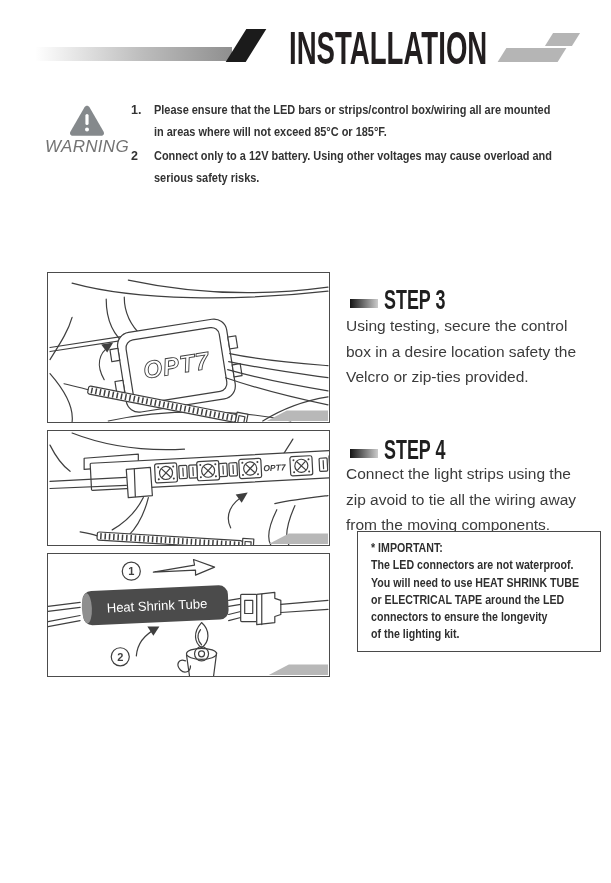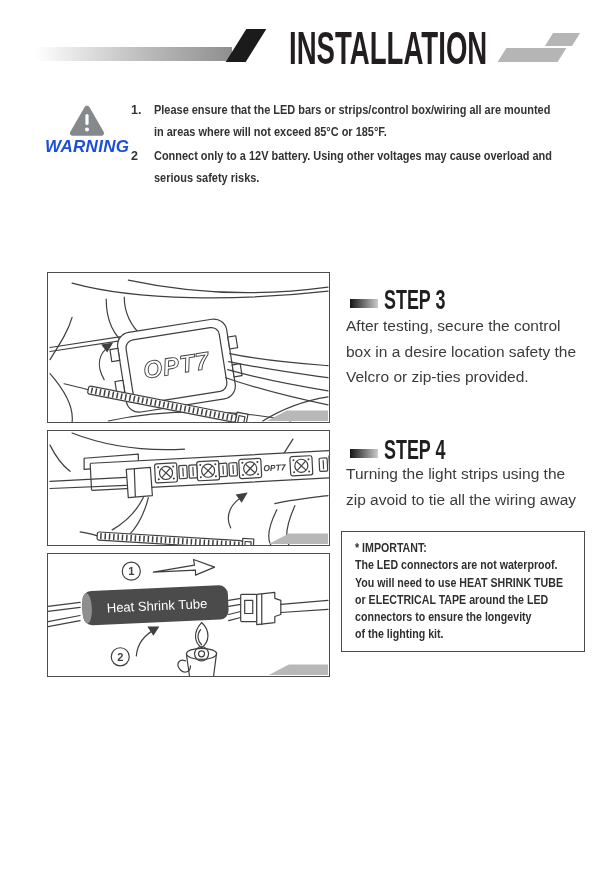--- a/index.html
+++ b/index.html
@@ -13,22 +13,22 @@
   .hdr-grad { left:35px; top:47px; width:197px; height:14px;
     background:linear-gradient(to right, rgba(170,170,170,0), #bcbcbc 55%, #8f8f8f 100%); }
   .hdr-slash { left:236px; top:29px; width:20px; height:33px; background:#1b1b1b; transform:skewX(-32deg); }
   .hdr-title { left:289px; top:26px; font-size:46px; font-weight:bold; color:#221e1f;
     line-height:44px; white-space:pre; transform:scaleX(0.60); transform-origin:0 0; }
   .hdr-shape-sm { left:549px; top:33px; width:27px; height:13px; background:#b5b5b5; transform:skewX(-32deg); }
   .hdr-shape-lg { left:502px; top:48px; width:60px; height:14px; background:#b5b5b5; transform:skewX(-32deg); }
 
   
   .warn-icon { left:68px; top:104px; }
-  .warn-label { left:45px; top:137px; font-size:17px; font-weight:bold; font-style:italic;
-    color:#1d4ed8; letter-spacing:0.3px; }
+  .warn-label { left:45px; top:137px; font-size:17px; font-weight:normal; font-style:italic;
+    color:#737373; letter-spacing:0.3px; }
   .warn-list { left:131px; top:99px; display:flex; flex-direction:column; gap:2px; }
   .warn-item { display:flex; }
   .warn-num { width:23px; flex:none; font-size:12.5px; font-weight:bold; color:#333; line-height:22px; }
   .warn-line { font-size:12.6px; font-weight:600; color:#333; line-height:22px;
     white-space:pre; transform:scaleX(0.87); transform-origin:0 0; }
 
   
   .imp-banner { left:46px; top:210px; width:536px; height:57px; }
   .imp-blackslash { position:absolute; left:14px; top:4px; width:20px; height:48px;
     background:#1c1c1c; transform:skewX(-20deg); }
@@ -71,21 +71,21 @@
   .step-dash { width:28px; height:9px; background:linear-gradient(to right,#141414,#cccccc); }
   #dash3 { left:350px; top:299px; } #dash4 { left:350px; top:449px; }
   .step-heading { font-size:28px; font-weight:bold; color:#1f1f1f; line-height:26px;
     white-space:pre; transform:scaleX(0.64); transform-origin:0 0; }
   #head3 { left:384px; top:287px; } #head4 { left:384px; top:437px; }
   .step-body { }
   #body3 { left:346px; top:313px; } #body4 { left:346px; top:461px; }
   .step-line { font-size:15.5px; color:#3b3b3b; line-height:25.5px; white-space:pre; }
 
   
-  .note-box { left:341px; top:531px; width:244px; height:121px; border:1.6px solid #4a4a4a;
+  .note-box { left:357px; top:531px; width:244px; height:121px; border:1.6px solid #4a4a4a;
     box-sizing:border-box; padding:8px 14px 0 13px; background:#fff; }
   .note-line { font-size:12.5px; font-weight:bold; color:#2f2f2f; line-height:17.3px;
     white-space:pre; transform:scaleX(0.85); transform-origin:0 0; }
 
   
   .footer-logo { left:0; right:0; top:841px; text-align:center; }
   .logo-text { display:inline-block; font-size:25px; font-weight:bold; font-style:italic;
     color:#7c7c7c; letter-spacing:1px; transform:skewX(-8deg) scaleX(0.95); }
   .logo-mark { display:inline-block; width:3px; height:3px; background:#7c7c7c;
     vertical-align:top; margin:3px 0 0 2px; }
@@ -279,30 +279,31 @@
         <path class="ln" d="M138,100 L141,121 M168,98 L165,121"></path>
         <path class="ln" d="M137,106 C130,103 127,110 132,115 C136,119 142,117 142,111"></path>
       </g>
       <polygon class="wedge" points="220,120 240,109.5 279,109.5 279,120"></polygon>
     </svg>
   </div>
 
   <div id="dash3" class="abs step-dash"></div>
   <div id="head3" class="abs step-heading">STEP 3</div>
   <div id="body3" class="abs step-body">
-    <div class="step-line">After testing, secure the control</div>
+    <div class="step-line">Using testing, secure the control</div>
     <div class="step-line">box in a desire location safety the</div>
     <div class="step-line">Velcro or zip-ties provided.</div>
   </div>
 
   <div id="dash4" class="abs step-dash"></div>
   <div id="head4" class="abs step-heading">STEP 4</div>
   <div id="body4" class="abs step-body">
-    <div class="step-line">Turning the light strips using the</div>
+    <div class="step-line">Connect the light strips using the</div>
     <div class="step-line">zip avoid to tie all the wiring away</div>
+    <div class="step-line">from the moving components.</div>
   </div>
 
   <div class="abs note-box">
     <div class="note-line">* IMPORTANT:</div>
     <div class="note-line">The LED connectors are not waterproof.</div>
     <div class="note-line">You will need to use HEAT SHRINK TUBE</div>
     <div class="note-line">or ELECTRICAL TAPE around the LED</div>
     <div class="note-line">connectors to ensure the longevity</div>
     <div class="note-line">of the lighting kit.</div>
   </div>

